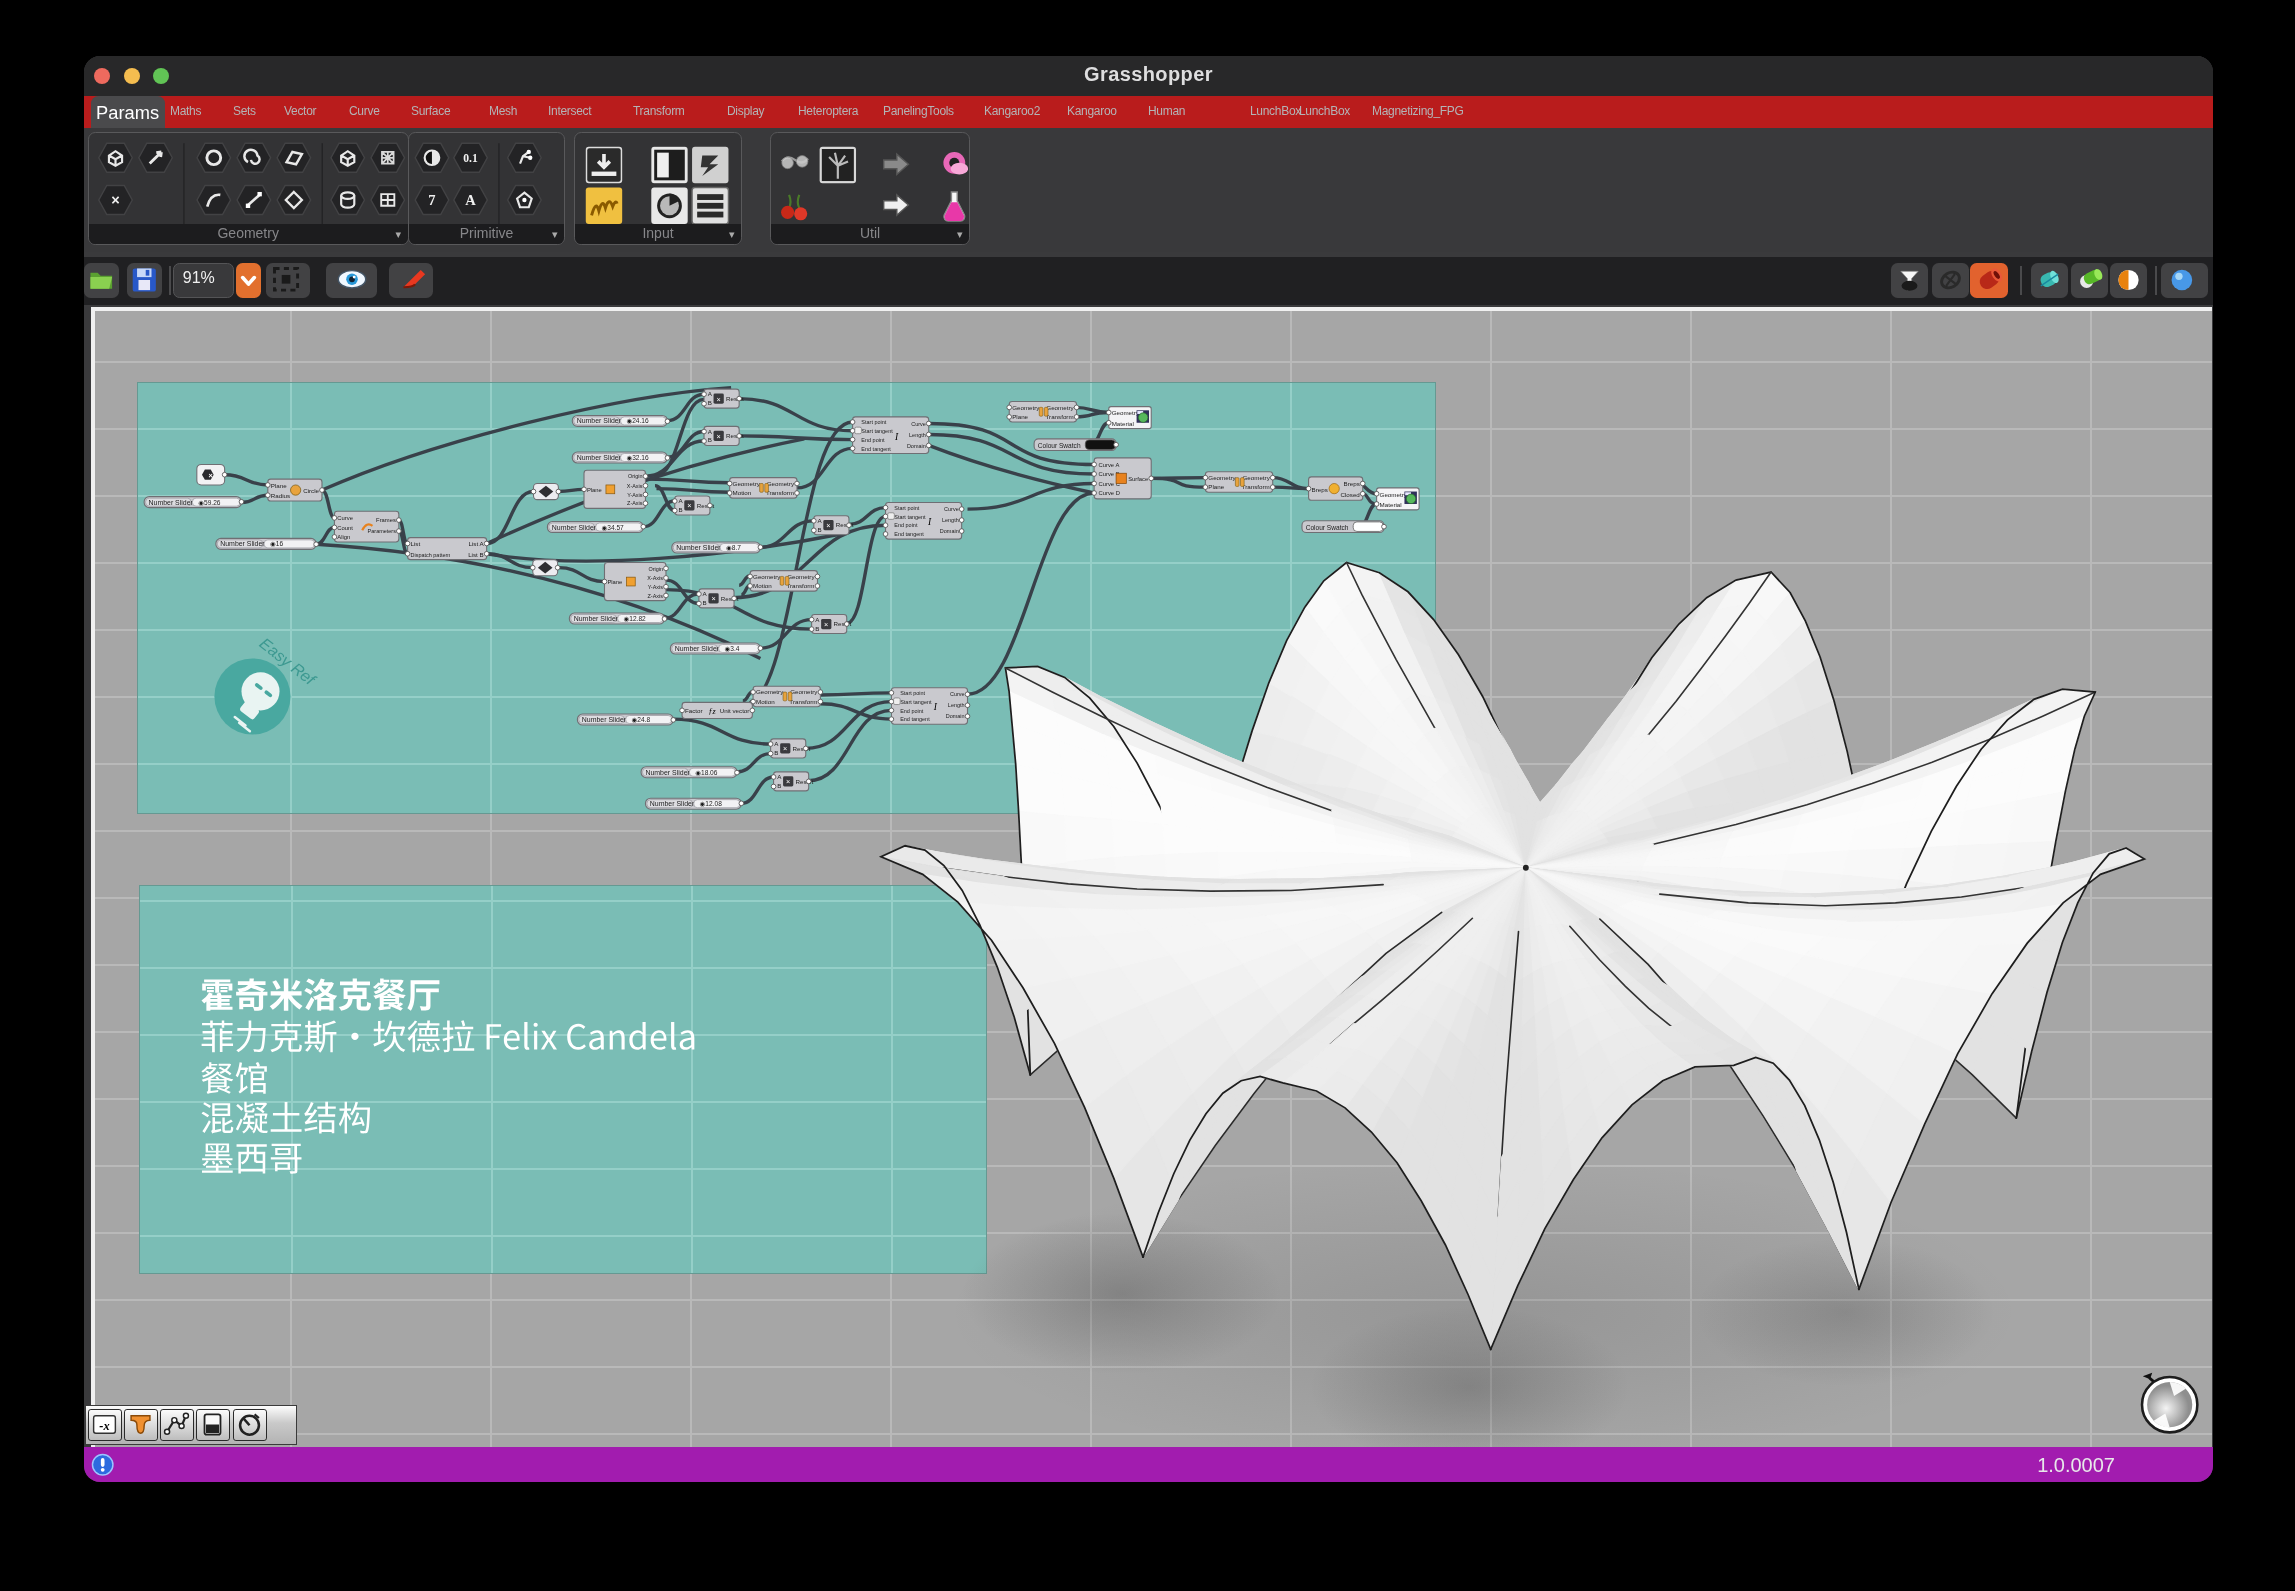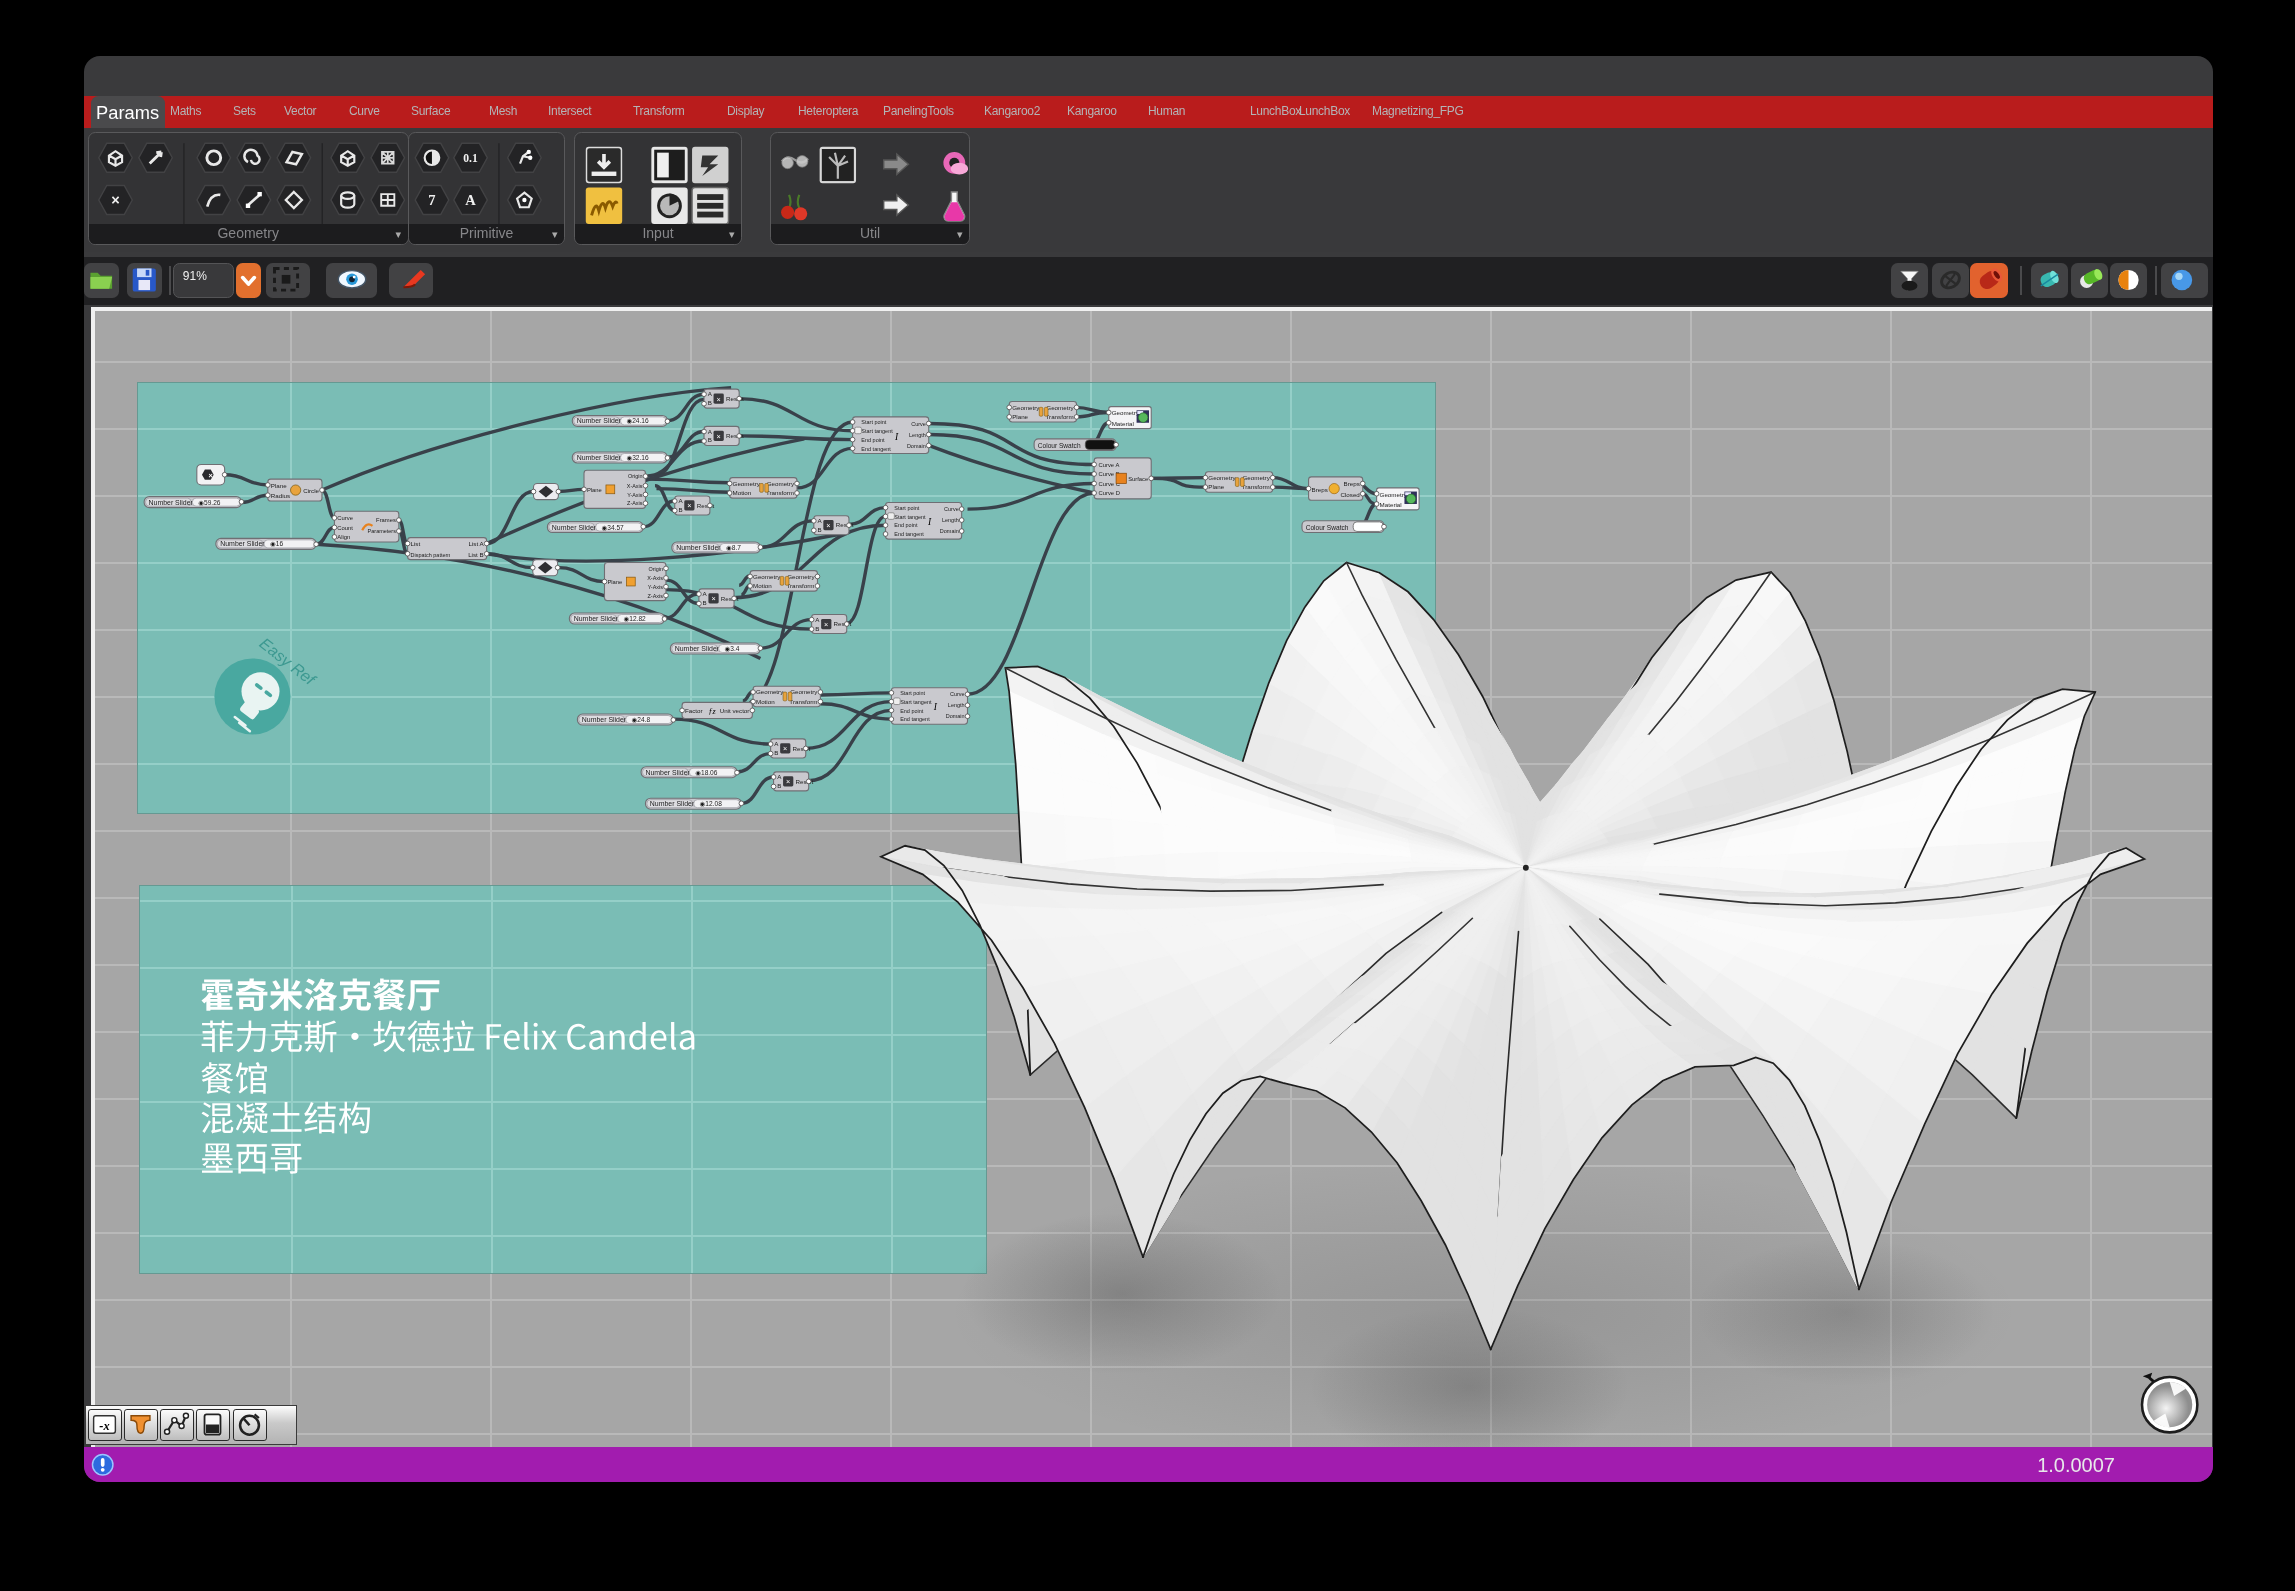--- a/index.html
+++ b/index.html
@@ -25,20 +25,26 @@
 #shadow{position:absolute;left:693px;top:730px;width:1391px;height:468px;background:radial-gradient(ellipse 16% 24% at 24% 54%,rgba(25,25,25,0.22),rgba(25,25,25,0.0) 72%),radial-gradient(ellipse 16% 24% at 49% 74%,rgba(25,25,25,0.20),rgba(25,25,25,0.0) 72%),radial-gradient(ellipse 15% 22% at 76% 58%,rgba(25,25,25,0.17),rgba(25,25,25,0.0) 72%),radial-gradient(ellipse 54% 46% at 50% 58%,rgba(30,30,30,0.12),rgba(30,30,30,0.0) 72%)}
 #shell{position:absolute;left:709px;top:201px;width:1391px;height:915px}
 #ctext{position:absolute;left:-4.4px;top:-4.4px;width:2121px;height:1140px}
 #minibar{position:absolute;left:0.7px;top:1349px;width:212px;height:40px;background:linear-gradient(#fdfdfd,#c9c9c9 45%,#b3b3b3);border:1.5px solid #3a3a3a;display:flex;align-items:center;padding-left:2.2px;gap:2.2px}
 .mb{width:34px;height:32px;border:1.5px solid #2a2a2a;border-radius:2.9px;background:linear-gradient(#fbfbfb,#d9d9d9 55%,#bdbdbd);position:relative}
 #status{position:absolute;left:0;top:1391px;width:100%;height:35px;background:#a21caf;color:#e8e8ea}
 #vers{position:absolute;right:98px;top:6.6px;font-size:20px}
 #compass{position:absolute;left:2039px;top:1058px;width:67px;height:67px}
 </style></head><body>
 <div id="win">
+  <div id="title">
+    <div class="tl" style="left:10.2px;background:#ee6a5e"></div>
+    <div class="tl" style="left:40px;background:#f5bd4f"></div>
+    <div class="tl" style="left:69px;background:#61c455"></div>
+    <div id="ttext">Grasshopper</div>
+  </div>
   <div id="menu">
     <div id="ptab">Params</div>
     <div class="mi" style="left:86px">Maths</div>
       <div class="mi" style="left:149px">Sets</div>
       <div class="mi" style="left:200px">Vector</div>
       <div class="mi" style="left:265px">Curve</div>
       <div class="mi" style="left:327px">Surface</div>
       <div class="mi" style="left:405px">Mesh</div>
       <div class="mi" style="left:464px">Intersect</div>
       <div class="mi" style="left:549px">Transform</div>
@@ -229,21 +235,21 @@
           <path d="M3 8 h10 l4 4 h16 v18 h-30 z" fill="#5aa030"></path>
           <path d="M3 14 h30 l-4 16 h-26 z" fill="#8ad050"></path>
         </svg></div>
       <div class="b2" style="left:43px;width:35px"><svg width="28" height="26" style="margin:3.7px 0 0 3.7px" viewBox="0 0 38 36">
           <rect x="2" y="2" width="32" height="32" rx="3" fill="#2858c8"></rect>
           <rect x="8" y="2" width="20" height="12" fill="#c8d8f8"></rect>
           <rect x="10" y="18" width="16" height="14" fill="#e8e8f8"></rect>
           <rect x="20" y="4" width="5" height="8" fill="#2858c8"></rect>
         </svg></div>
       <div style="position:absolute;left:85px;top:8.8px;width:1.5px;height:29px;background:#4a4a4c"></div>
-      <div class="b2" style="left:89px;width:61px;background:#39393b;border:1.5px solid #545456;color:#f0f0f0;font-size:12px;text-align:left;padding:5.1px 0 0 8.8px">91%</div>
+      <div class="b2" style="left:89px;width:61px;background:#39393b;border:1.5px solid #545456;color:#f0f0f0;font-size:16px;text-align:left;padding:5.1px 0 0 8.8px">91%</div>
       <div class="b2" style="left:152px;width:25px;background:#e2702e"><svg width="25" height="35" viewBox="0 0 34 48">
           <path d="M9 20 l8 9 8-9" stroke="#fff" stroke-width="5" fill="none" stroke-linecap="round" stroke-linejoin="round"></path>
         </svg></div>
       <div class="b2" style="left:182px;width:44px"><svg width="29" height="26" style="margin:4.4px 0 0 6.6px" viewBox="0 0 40 36">
           <g stroke="#1a1a1a" stroke-width="4" fill="none" stroke-dasharray="7 6">
             <rect x="2" y="2" width="32" height="30"></rect>
           </g>
           <rect x="12" y="11" width="12" height="12" fill="#1a1a1a"></rect>
         </svg></div>
       <div class="b2" style="left:242px;width:51px"><svg width="32" height="26" style="margin:4.4px 0 0 9.5px" viewBox="0 0 44 36">

